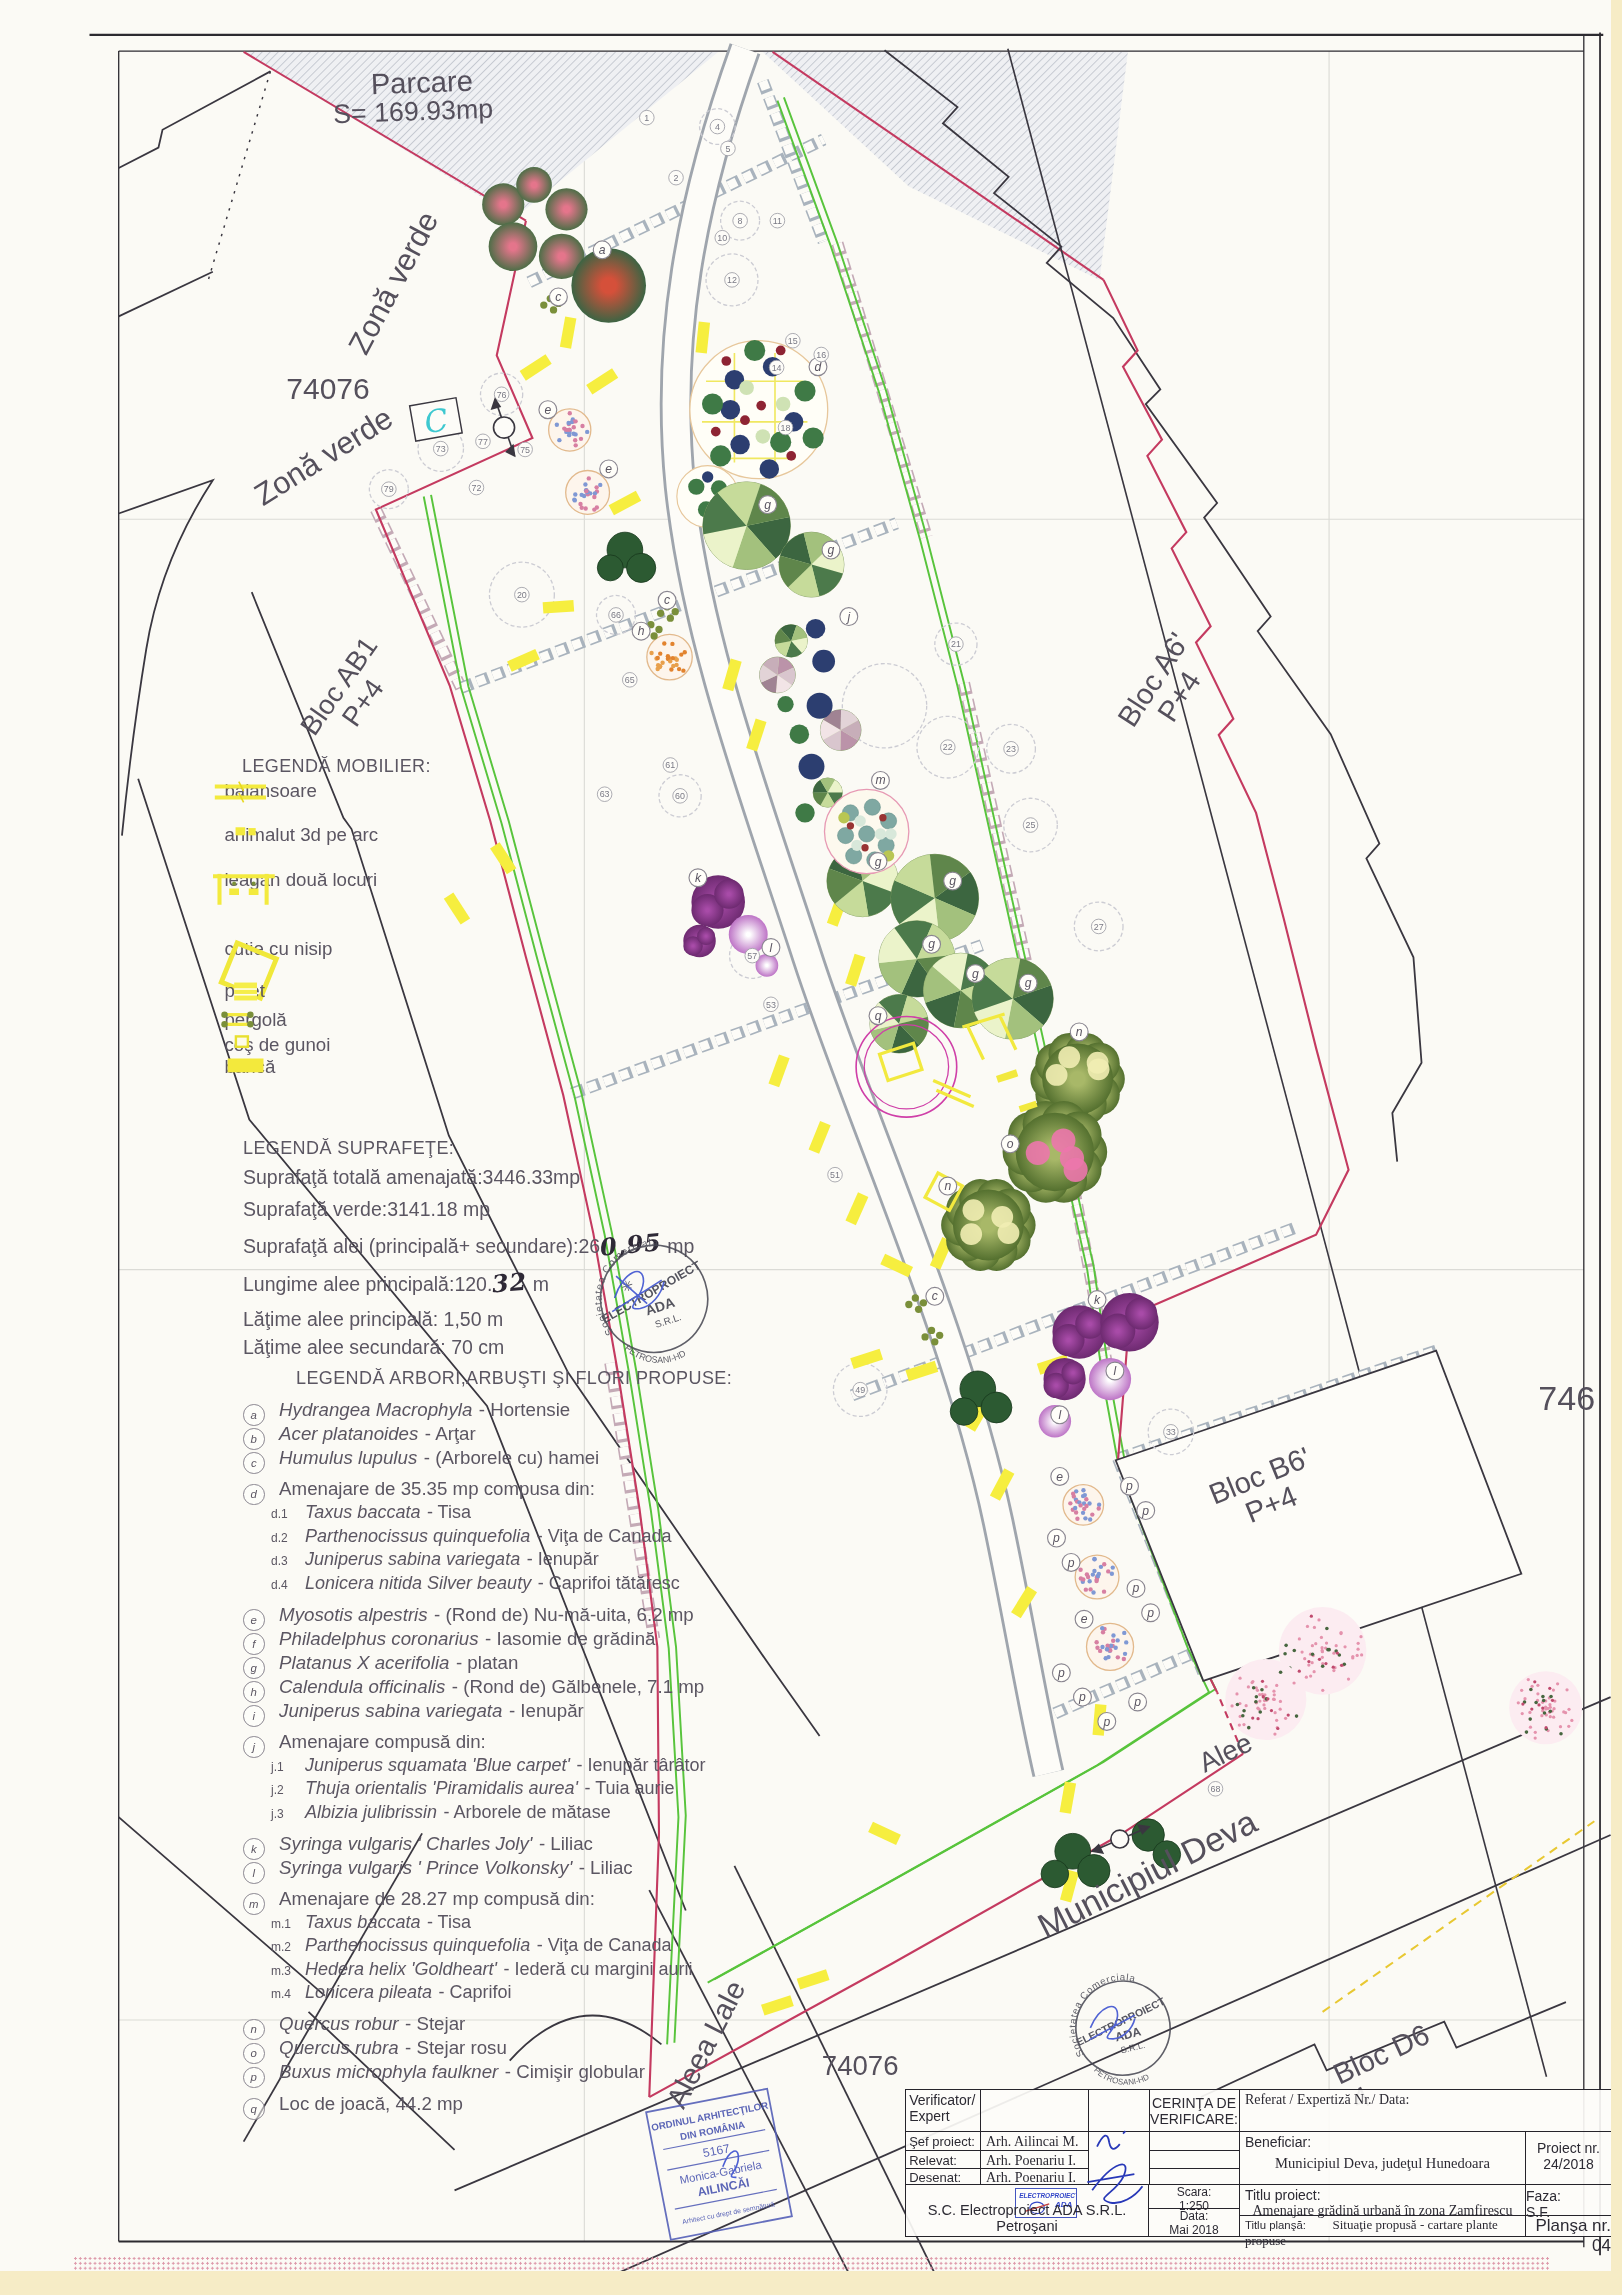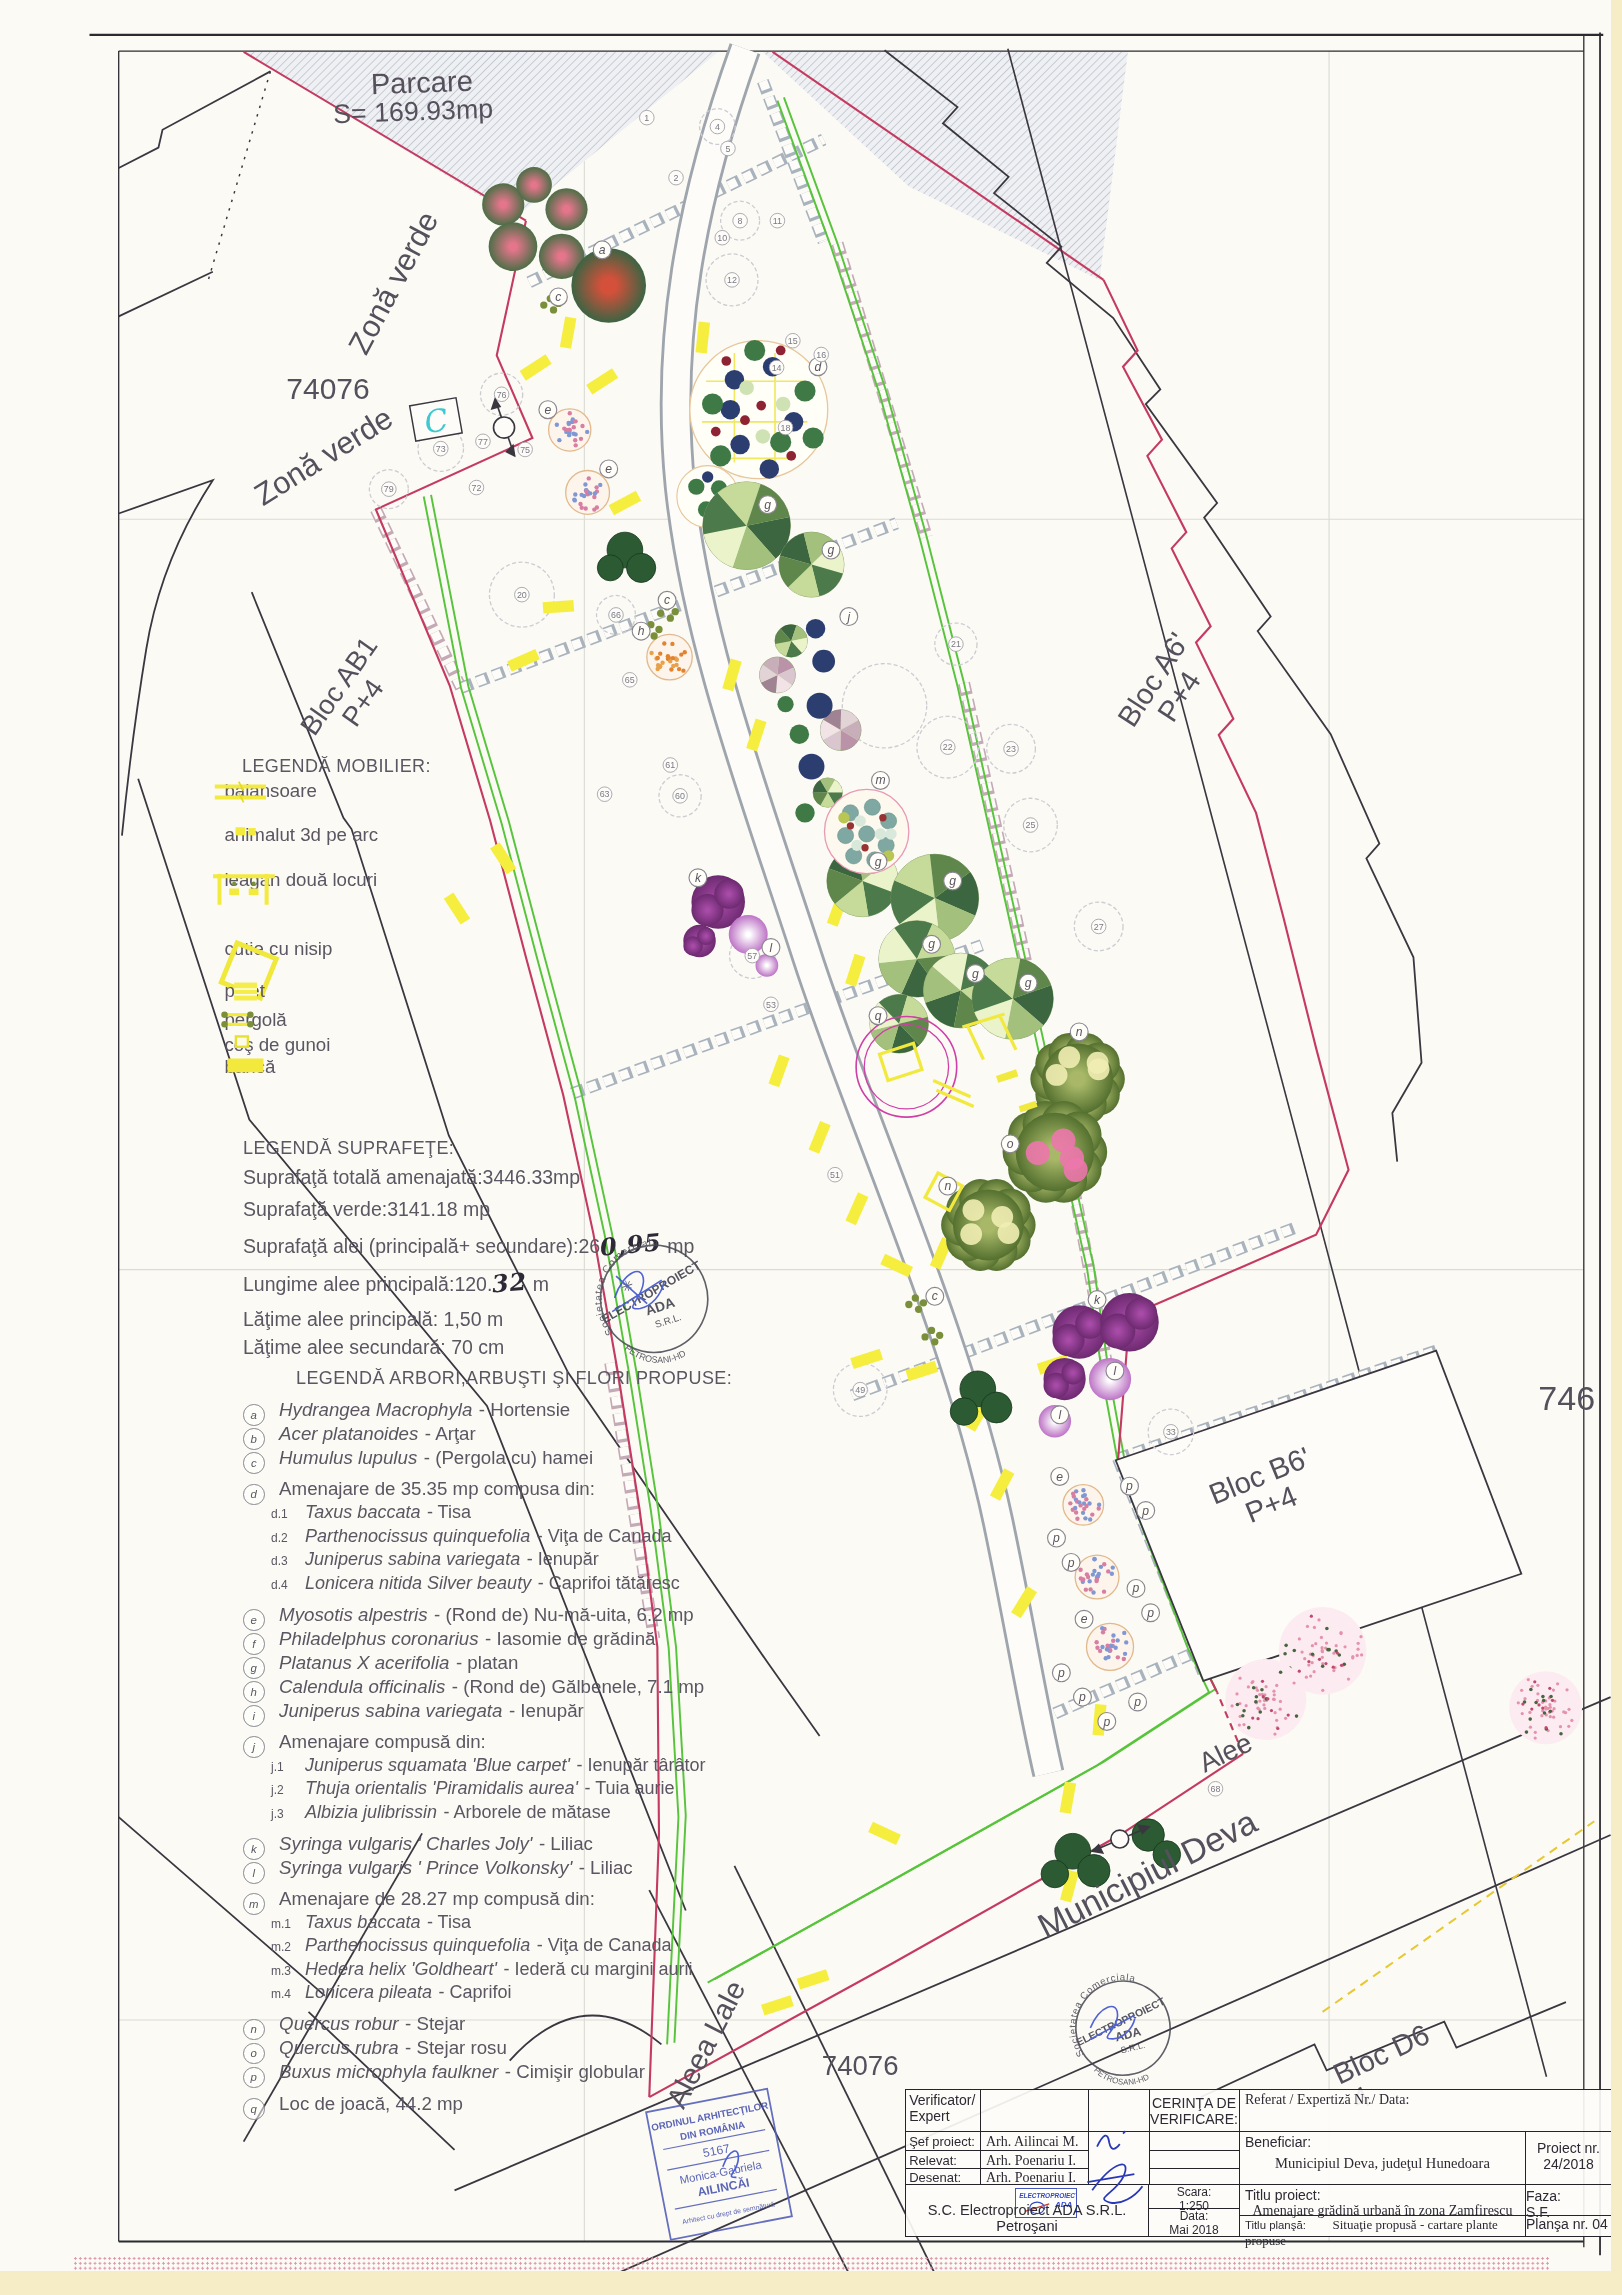--- a/index.html
+++ b/index.html
@@ -1315,21 +1315,21 @@
         <span>- Hortensie</span>
       </div>
       <div class="prow">
         <span class="pcirc">b</span>
         <span class="plat">Acer platanoides</span>
         <span>- Arţar</span>
       </div>
       <div class="prow">
         <span class="pcirc">c</span>
         <span class="plat">Humulus lupulus</span>
-        <span>- (Pergola cu) hamei</span>
+        <span>- (Arborele cu) hamei</span>
       </div>
       <div class="prow gap">
         <span class="pcirc">d</span>
         <span>Amenajare de 35.35 mp compusa din:</span>
       </div>
       <div class="prow sub">
         <span class="psub">d.1</span>
         <span class="plat">Taxus baccata</span>
         <span>- Tisa</span>
       </div>
@@ -1510,21 +1510,21 @@
     </div>
     <div class="cell" style="left:620px;top:95px;width:85px;height:31px;border-bottom:1px solid #26242b;padding-top:3.2px;">
       <div class="lbl">Faza:</div>
         <div class="lbl">S.F.</div>
     </div>
 
     <div class="cell" style="left:334px;top:126px;width:286px;height:20px;border-right:1.2px solid #26242b;padding:0.8px 4.9px;">
       <span class="lbl" style="font-size:11.4px;">Titlu planşă:</span>
       <span style="font-size:13px;font-family:'Liberation Serif',serif;margin-left:23px;">Situaţie propusă - cartare plante propuse</span>
     </div>
-    <div class="cell" style="left:620px;top:126px;width:85px;height:20px;text-align:left;font-size:14px;">
+    <div class="cell" style="left:620px;top:126px;width:85px;height:20px;text-align:right;font-size:17px;">
       <span>Planşa</span> <span>nr. 04</span>
     </div>
   </div>
 
   <svg id="stamps" width="1623" height="2295" viewBox="0 0 2000 2829" style="pointer-events:none;">
     <defs>
       <path id="arcT1" d="M 746,1625 A 62,62 0 0 1 866,1577"></path>
       <path id="arcB1" d="M 752,1648 A 62,62 0 0 0 868,1630"></path>
       <path id="arcT2" d="M 1330,2520 A 56,56 0 0 1 1438,2478"></path>
       <path id="arcB2" d="M 1336,2542 A 56,56 0 0 0 1440,2524"></path>

